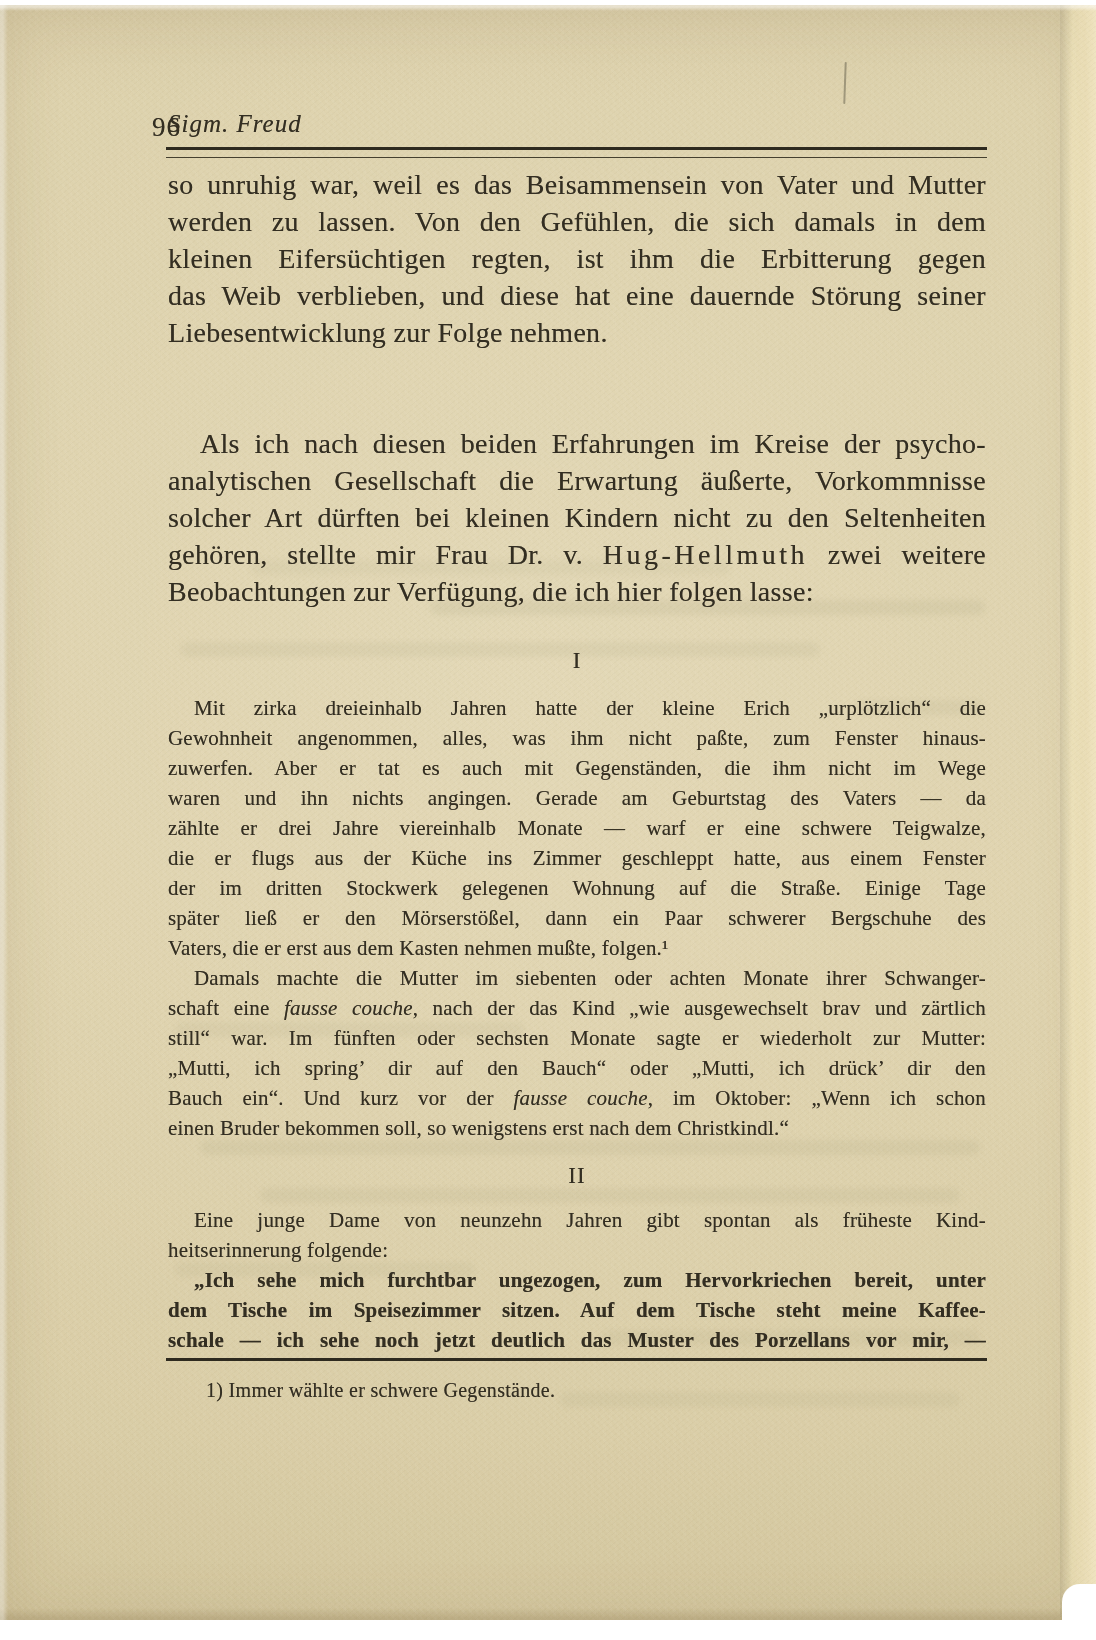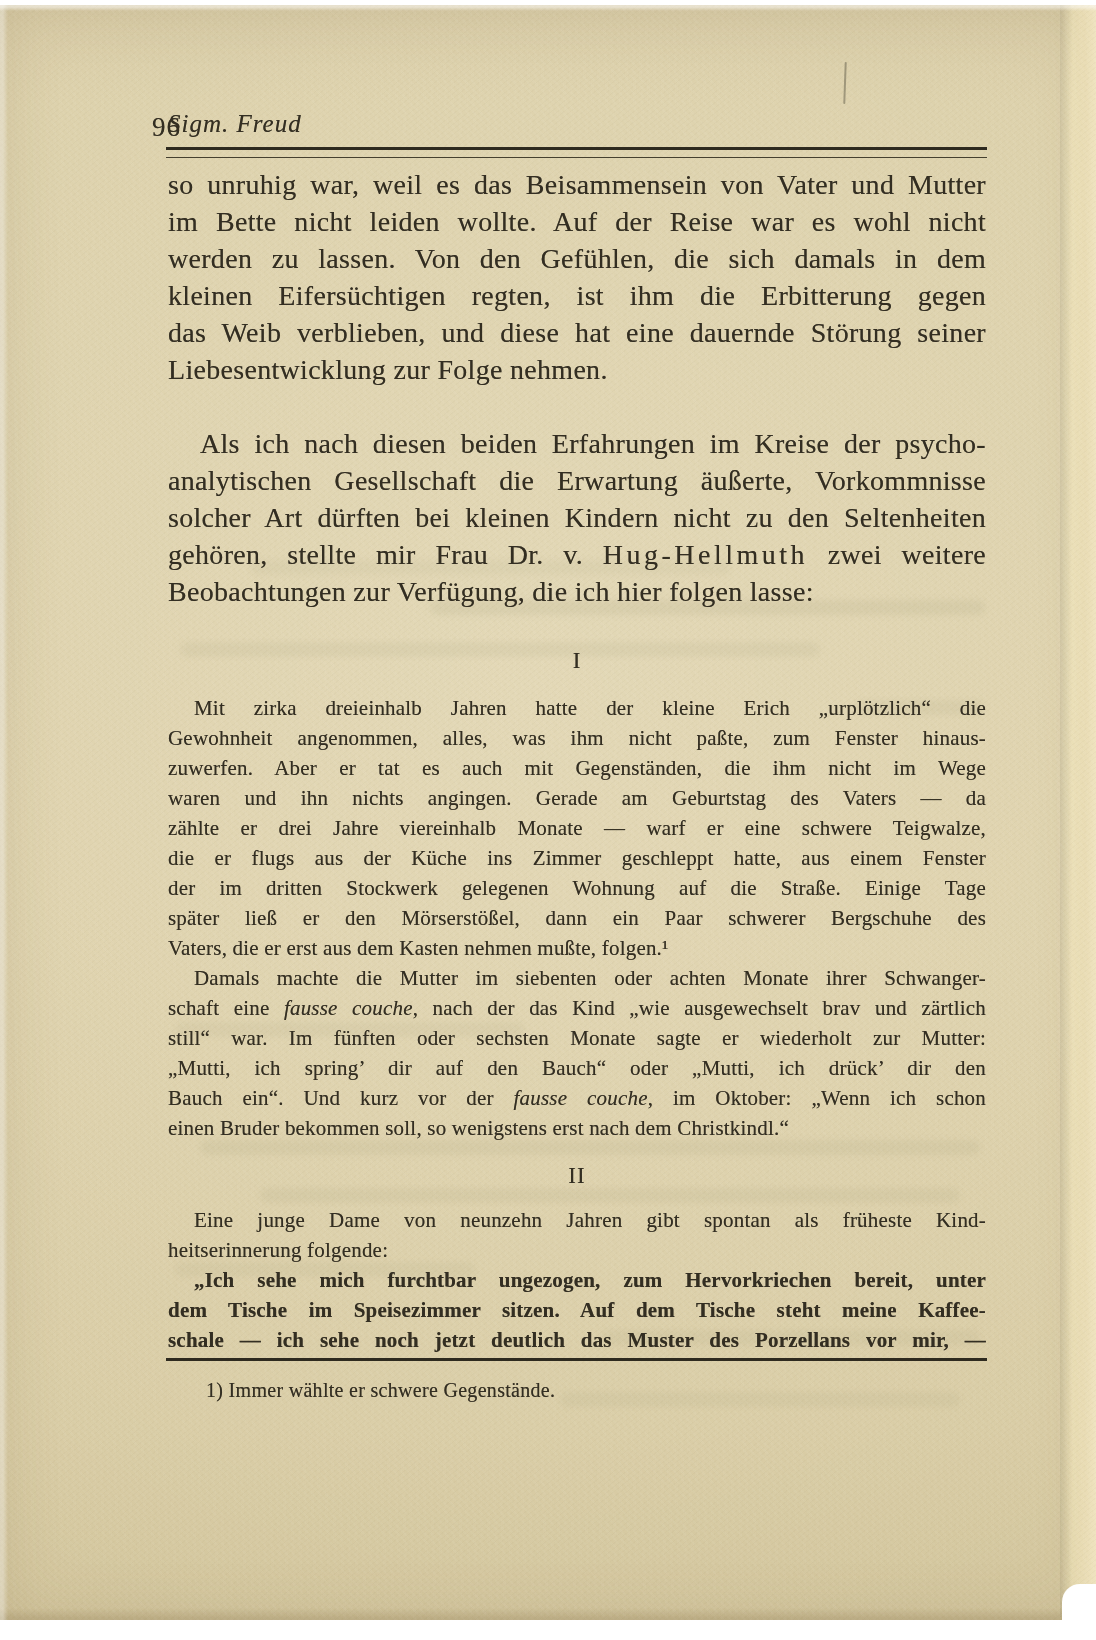--- a/index.html
+++ b/index.html
@@ -112,21 +112,20 @@
 </div>
 
 <div class="stray-mark"></div>
 
 <div class="pagenum ink">96</div>
 <div class="running-title ink">Sigm. Freud</div>
 <div class="header-rule"></div>
 
 <div class="textblock main-size ink" style="top:166px;">
     <div class="line">so unruhig war, weil es das Beisammensein von Vater und Mutter</div>
-    <div class="line">im Bette nicht leiden wollte. Auf der Reise war es wohl nicht</div>
     <div class="line">werden zu lassen. Von den Gefühlen, die sich damals in dem</div>
     <div class="line">kleinen Eifersüchtigen regten, ist ihm die Erbitterung gegen</div>
     <div class="line">das Weib verblieben, und diese hat eine dauernde Störung seiner</div>
     <div class="line lastline">Liebesentwicklung zur Folge nehmen.</div>
   </div>
 <div class="textblock main-size ink" style="top:425px;">
     <div class="line indent">Als ich nach diesen beiden Erfahrungen im Kreise der psycho-</div>
     <div class="line">analytischen Gesellschaft die Erwartung äußerte, Vorkommnisse</div>
     <div class="line">solcher Art dürften bei kleinen Kindern nicht zu den Seltenheiten</div>
     <div class="line">gehören, stellte mir Frau Dr. v. <span class="sperr">Hug-Hellmuth</span> zwei weitere</div>

